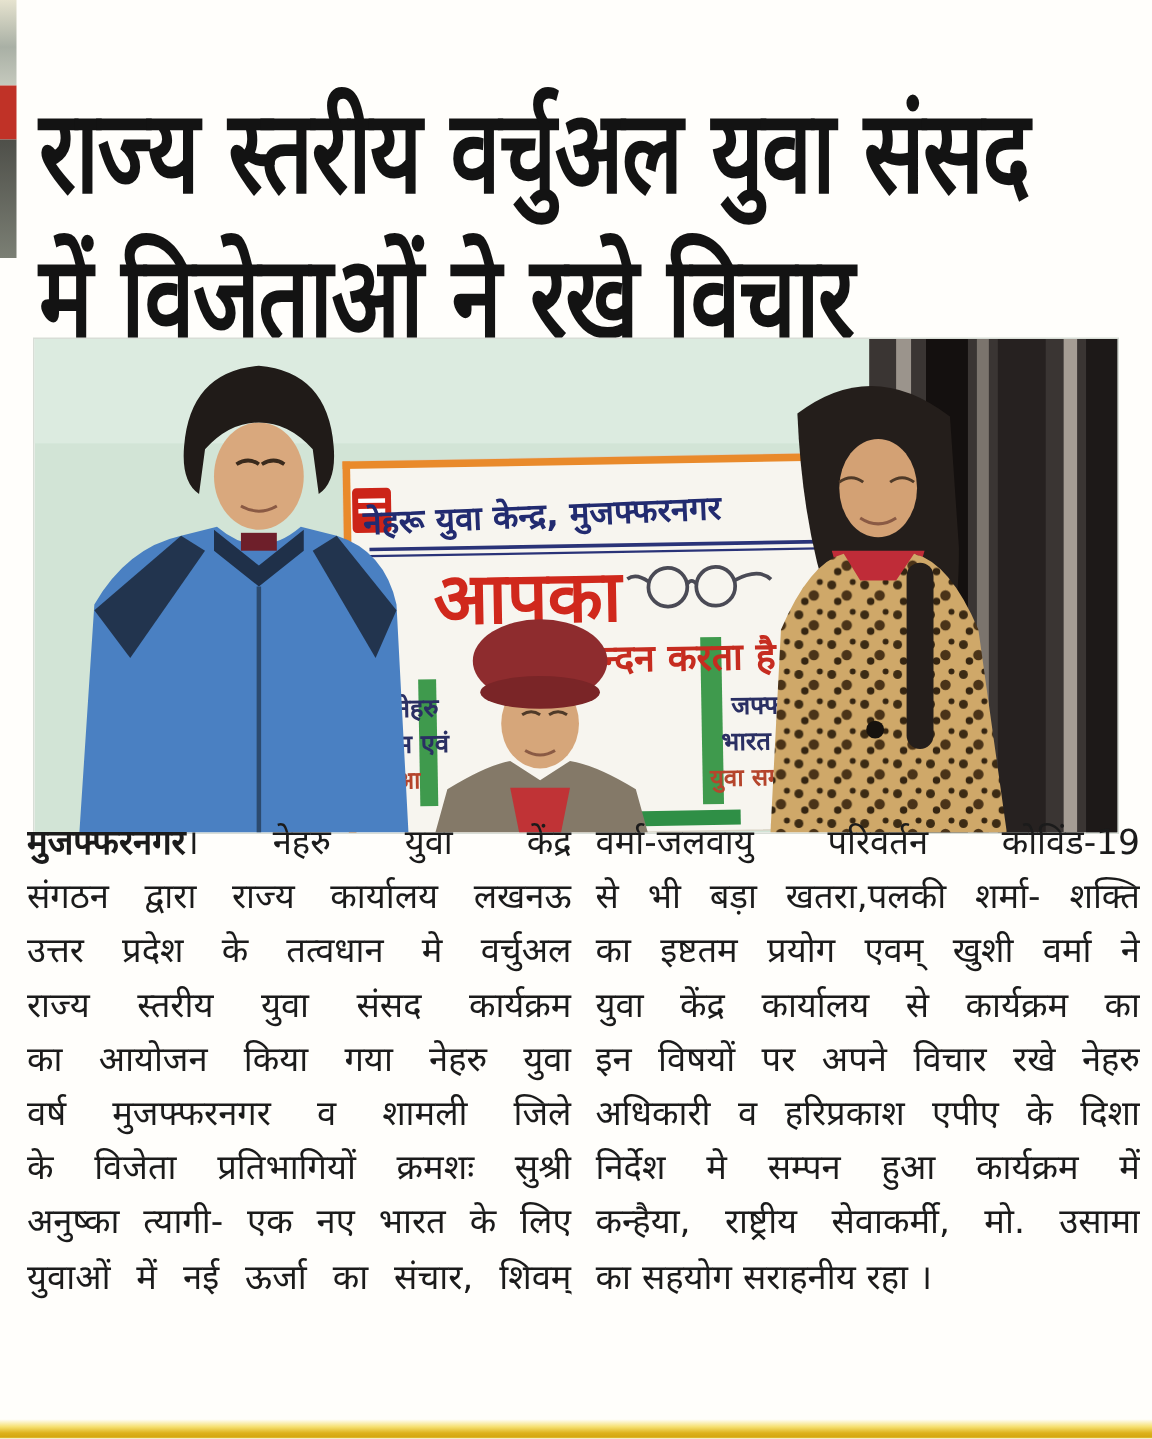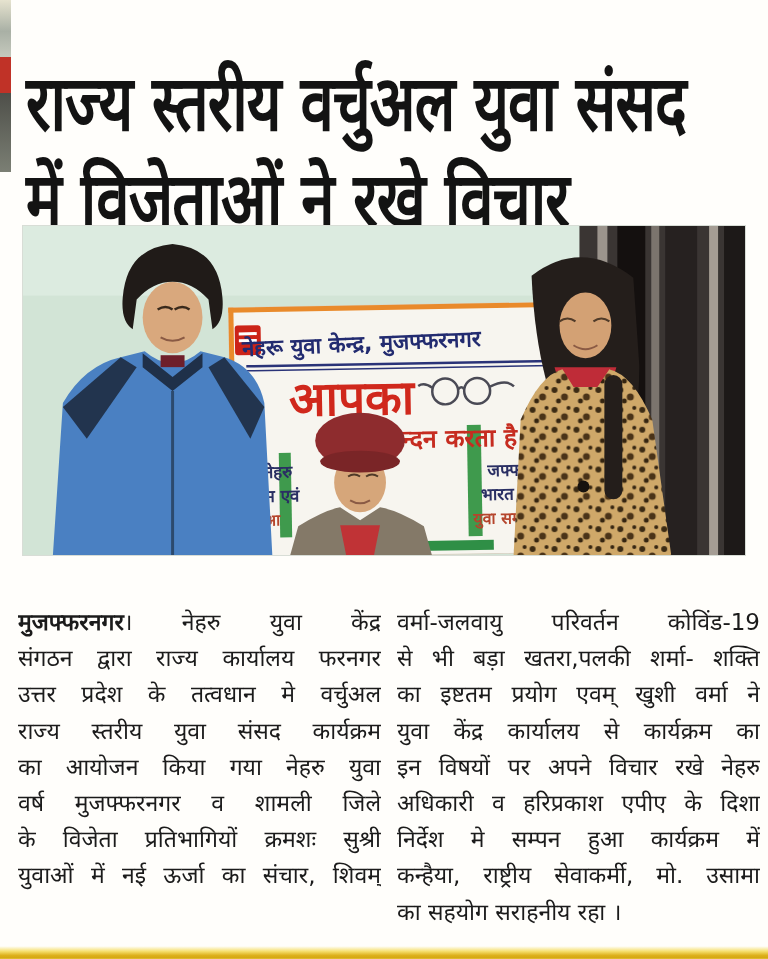--- a/index.html
+++ b/index.html
@@ -15,21 +15,21 @@
   
   .headline{position:absolute;left:26px;top:14px;width:738px;
     font-size:60px;font-weight:700;color:#131313;letter-spacing:-1px;
     line-height:76px;transform:scaleY(1.28);transform-origin:top left;white-space:nowrap;}
 
   
   .photo{position:absolute;left:22px;top:225px;width:724px;height:331px;border:1px solid #d8ddd6;box-sizing:border-box;}
   .photo svg{display:block;width:100%;height:100%;}
 
   
-  .article{position:absolute;left:18px;top:604px;width:742px;display:flex;gap:16px;color:#1b1b1b;}
+  .article{position:absolute;left:18px;top:544px;width:742px;display:flex;gap:16px;color:#1b1b1b;}
   .col{width:363px;}
   .line{font-size:23px;line-height:36.2px;white-space:nowrap;text-align:justify;text-align-last:justify;overflow:hidden;}
   .line.no-stretch{text-align-last:left;}
   .lead{font-weight:700;}
 
   
   .bottom-bar{position:absolute;left:0;bottom:0;width:768px;height:13px;
     background:linear-gradient(180deg,#ffffff 0%,#f6e070 40%,#ddb11c 72%,#d5a813 90%,#e6c33c 100%);}
 </style>
 </head>
@@ -151,26 +151,27 @@
     </svg>
   </figure>
 
   <div class="article">
     <div class="col">
       <div class="line">
         <span class="lead">मुजफ्फरनगर</span><span>। नेहरु युवा केंद्र</span>
       </div>
       <div>
 
-      <div class="line">संगठन द्वारा  राज्य कार्यालय फरनगर</div>
+      <div class="line">संगठन द्वारा  राज्य कार्यालय लखनऊ</div>
           <div class="line">उत्तर प्रदेश के  तत्वधान मे वर्चुअल</div>
           <div class="line">राज्य स्तरीय युवा संसद कार्यक्रम</div>
           <div class="line">का आयोजन किया गया नेहरु युवा</div>
           <div class="line">वर्ष मुजफ्फरनगर व शामली जिले</div>
           <div class="line">के विजेता प्रतिभागियों क्रमशः सुश्री</div>
+          <div class="line">अनुष्का त्यागी- एक नए भारत के लिए</div>
           <div class="line">युवाओं में नई ऊर्जा का संचार, शिवम्</div>
         </div>
     </div>
     <div class="col">
       <div>
 
       <div class="line">वर्मा-जलवायु परिवर्तन कोविंड-19</div>
           <div class="line">से भी बड़ा खतरा,पलकी शर्मा- शक्ति</div>
           <div class="line">का इष्टतम प्रयोग एवम् खुशी वर्मा ने</div>
           <div class="line">युवा केंद्र कार्यालय से कार्यक्रम का</div>

